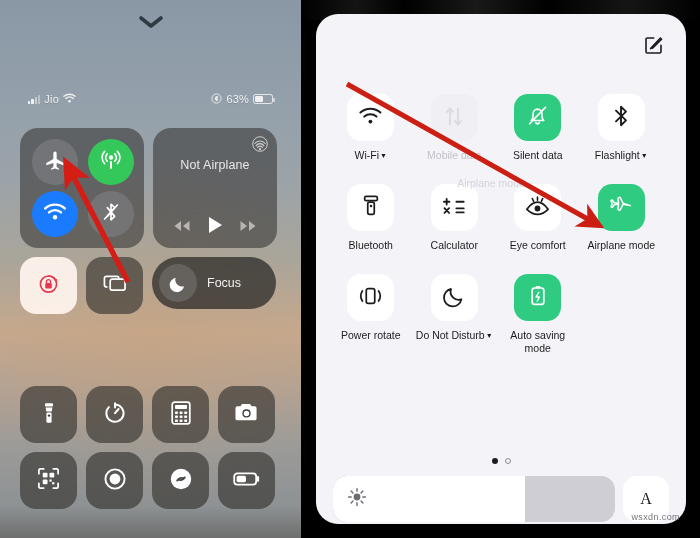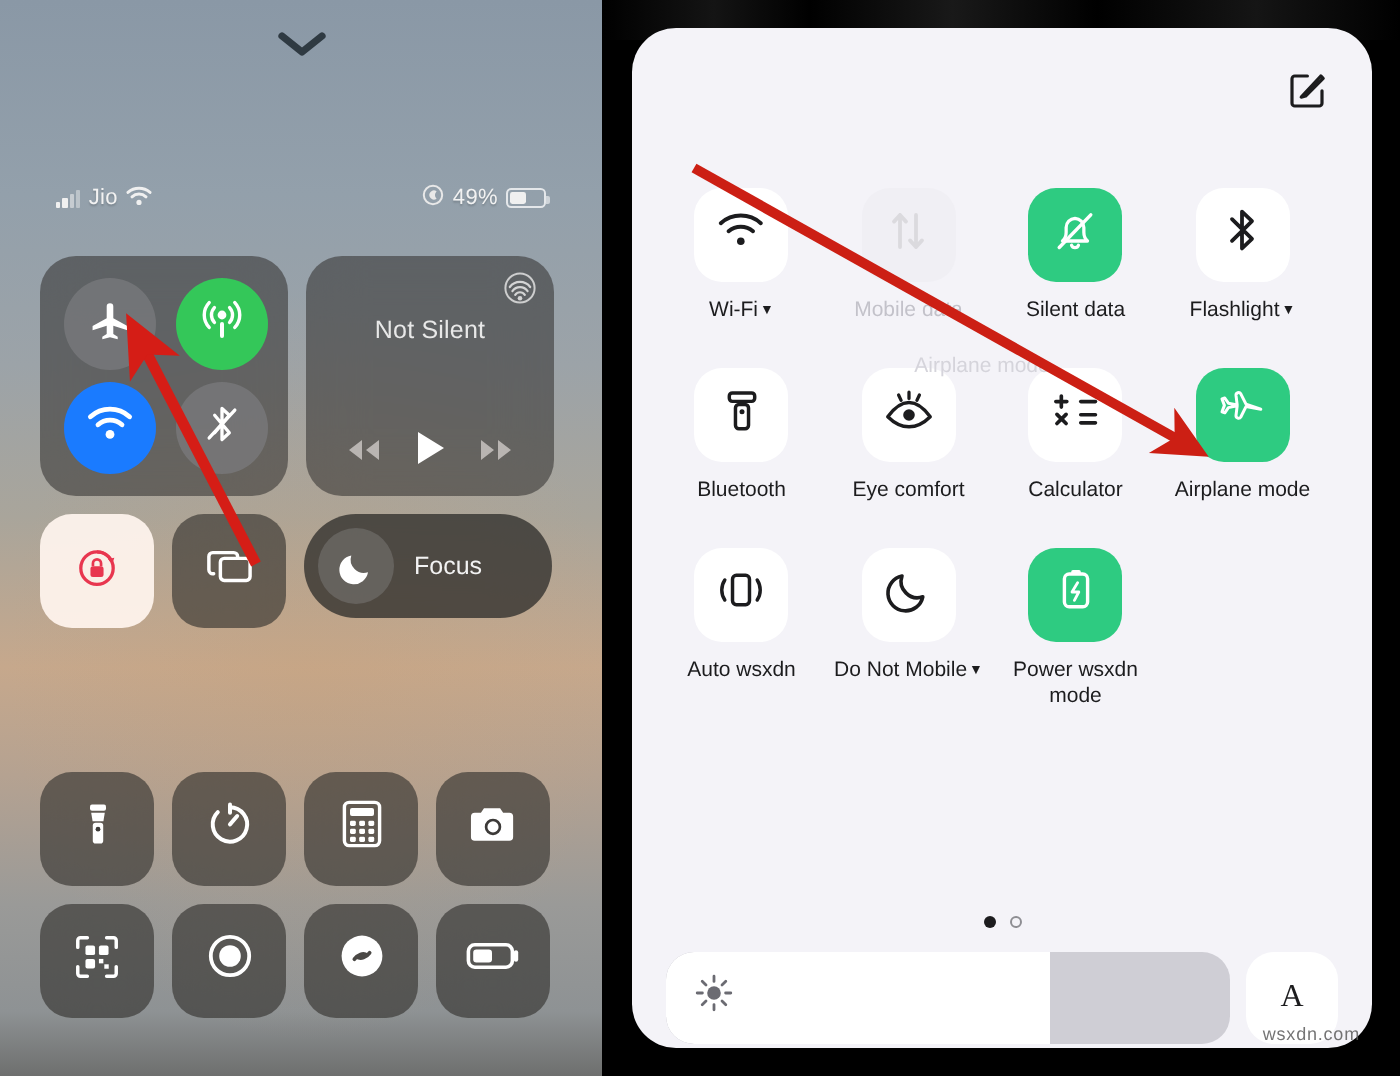--- a/index.html
+++ b/index.html
@@ -193,21 +193,21 @@
           </svg>
         </span>
       </div>
       <div class="st-right">
         <span>
           <svg width="11" height="11" viewBox="0 0 11 11">
             <circle cx="5.5" cy="5.5" r="4.6" fill="none" stroke="#e8e8e8" stroke-width="1"></circle>
             <path d="M7.3 3.6a2.3 2.3 0 1 0 0 3.8 2.9 2.9 0 0 1 0-3.8z" fill="#e8e8e8"></path>
           </svg>
         </span>
-        <span>49%</span>
+        <span>63%</span>
         <span class="batt">
             <b></b>
           </span>
       </div>
     </div>
 
     <div class="ios-grid">
 
       <div class="ios-row" style="margin-bottom:9px;">
         <div class="conn-card glasscard">
@@ -249,21 +249,21 @@
 
         <div class="np-card glasscard">
           <div class="np-airplay">
             <svg width="16" height="16" viewBox="0 0 16 16">
               <circle cx="8" cy="8" r="7.3" fill="none" stroke="#e0e0e0" stroke-width="1"></circle>
               <path d="M4.2 9.6a4.6 4.6 0 0 1 7.6 0M5.6 11.4a2.9 2.9 0 0 1 4.8 0" fill="none" stroke="#e8e8e8" stroke-width="1.1" stroke-linecap="round"></path>
               <circle cx="8" cy="13.1" r="1.15" fill="#e8e8e8"></circle>
               <path d="M2.9 7.5a6.4 6.4 0 0 1 10.2 0" fill="none" stroke="#e8e8e8" stroke-width="1.1" stroke-linecap="round"></path>
             </svg>
           </div>
-          <div class="np-title">Not Silent</div>
+          <div class="np-title">Not Airplane</div>
           <div class="np-ctrl">
             <span>
               <svg width="18" height="12" viewBox="0 0 18 12">
                   <path d="M8 1 1.5 6 8 11z M16.5 1 10 6l6.5 5z" fill="#b9b5b2"></path>
                 </svg>
             </span>
             <span>
               <svg width="16" height="18" viewBox="0 0 16 18">
                   <path d="M2 1 15 9 2 17z" fill="#fff"></path>
                 </svg>
@@ -517,49 +517,49 @@
                   <circle cx="11" cy="13.4" r="1.3" fill="#1c1c1e"></circle>
                 </svg>
               </span>
             </div>
             <div class="and-label">Bluetooth</div>
           </div>
 
           <div class="and-cell">
             <div class="tile">
               <span>
-                <svg width="27" height="24" viewBox="0 0 28 24">
-                  <path d="M3 15.5c3.6-5 7.4-7.4 11-7.4s7.4 2.4 11 7.4c-3.6 3.6-7.4 5.2-11 5.2S6.6 19.1 3 15.5z" fill="none" stroke="#1c1c1e" stroke-width="1.8" stroke-linejoin="round"></path>
-                  <circle cx="14" cy="14.6" r="3" fill="#1c1c1e"></circle>
-                  <g stroke="#1c1c1e" stroke-width="1.7" stroke-linecap="round">
-                    <path d="M14 2.8v3.2M8.6 4.2l1.3 2.8M19.4 4.2l-1.3 2.8"></path>
-                  </g>
-                </svg>
-              </span>
-            </div>
-            <div class="and-label">Eye comfort</div>
-          </div>
-
-          <div class="and-cell">
-            <div class="tile">
-              <span>
                 <svg width="26" height="22" viewBox="0 0 28 24">
                   <g stroke="#1c1c1e" stroke-width="2" stroke-linecap="round">
                     <path d="M3 7.4h6M6 4.4v6"></path>
                     <path d="M16.6 7.4h8"></path>
                     <path d="M3.6 14.4 8.6 19.4M8.6 14.4 3.6 19.4"></path>
                     <path d="M16.6 14.6h8M16.6 19h8"></path>
                   </g>
                 </svg>
               </span>
             </div>
             <div class="and-label">Calculator</div>
           </div>
 
           <div class="and-cell">
+            <div class="tile">
+              <span>
+                <svg width="27" height="24" viewBox="0 0 28 24">
+                  <path d="M3 15.5c3.6-5 7.4-7.4 11-7.4s7.4 2.4 11 7.4c-3.6 3.6-7.4 5.2-11 5.2S6.6 19.1 3 15.5z" fill="none" stroke="#1c1c1e" stroke-width="1.8" stroke-linejoin="round"></path>
+                  <circle cx="14" cy="14.6" r="3" fill="#1c1c1e"></circle>
+                  <g stroke="#1c1c1e" stroke-width="1.7" stroke-linecap="round">
+                    <path d="M14 2.8v3.2M8.6 4.2l1.3 2.8M19.4 4.2l-1.3 2.8"></path>
+                  </g>
+                </svg>
+              </span>
+            </div>
+            <div class="and-label">Eye comfort</div>
+          </div>
+
+          <div class="and-cell">
             <div class="tile on">
               <span>
                 <svg width="26" height="26" viewBox="0 0 26 26">
                   <path d="M22.4 12.6 15 10.1l-2.6-5.2a1.3 1.3 0 0 0-2.4.8l.6 4.8-4.4-.9-1.8-2.6-1.4.5 1.2 3.2-1.2 3.2 1.4.5 1.8-2.6 4.4-.9-.6 4.8a1.3 1.3 0 0 0 2.4.8L15 11.3z" fill="none" stroke="#fff" stroke-width="1.5" stroke-linejoin="round"></path>
                 </svg>
               </span>
             </div>
             <div class="and-label">Airplane mode</div>
           </div>
         </div>
@@ -569,45 +569,45 @@
           <div class="and-cell">
             <div class="tile">
               <span>
                 <svg width="27" height="24" viewBox="0 0 28 24">
                   <rect x="9.6" y="4.4" width="8.8" height="15.2" rx="2" fill="none" stroke="#1c1c1e" stroke-width="1.8"></rect>
                   <path d="M5.6 6.8a9.4 9.4 0 0 0 0 10.4" fill="none" stroke="#1c1c1e" stroke-width="1.8" stroke-linecap="round"></path>
                   <path d="M22.4 6.8a9.4 9.4 0 0 1 0 10.4" fill="none" stroke="#1c1c1e" stroke-width="1.8" stroke-linecap="round"></path>
                 </svg>
               </span>
             </div>
-            <div class="and-label">Auto wsxdn</div>
+            <div class="and-label">Power rotate</div>
           </div>
 
           <div class="and-cell">
             <div class="tile">
               <span>
                 <svg width="24" height="24" viewBox="0 0 24 24">
                   <path d="M19.4 15.4A8.2 8.2 0 0 1 9 5a8.8 8.8 0 1 0 10.4 10.4z" fill="none" stroke="#1c1c1e" stroke-width="1.8" stroke-linejoin="round"></path>
                 </svg>
               </span>
             </div>
-            <div class="and-label"><span>Do Not Mobile</span><span class="caret">▼</span></div>
+            <div class="and-label"><span>Do Not Disturb</span><span class="caret">▼</span></div>
           </div>
 
           <div class="and-cell">
             <div class="tile on">
               <span>
                 <svg width="18" height="26" viewBox="0 0 18 26">
                   <rect x="3.2" y="5" width="11.6" height="16.4" rx="2.4" fill="none" stroke="#fff" stroke-width="1.7"></rect>
                   <rect x="6.6" y="3" width="4.8" height="2.2" rx=".9" fill="#fff"></rect>
                   <path d="M9.8 9.4 7 14h3.4l-2.2 4.2" fill="none" stroke="#fff" stroke-width="1.4" stroke-linejoin="round" stroke-linecap="round"></path>
                 </svg>
               </span>
             </div>
-            <div class="and-label wrap">Power wsxdn mode</div>
+            <div class="and-label wrap">Auto saving mode</div>
           </div>
         </div>
       </div>
 
       <div class="sub-faded">Airplane mode</div>
 
       <div class="pager">
         <span class="pg-on"></span>
         <span class="pg-off"></span>
       </div>

